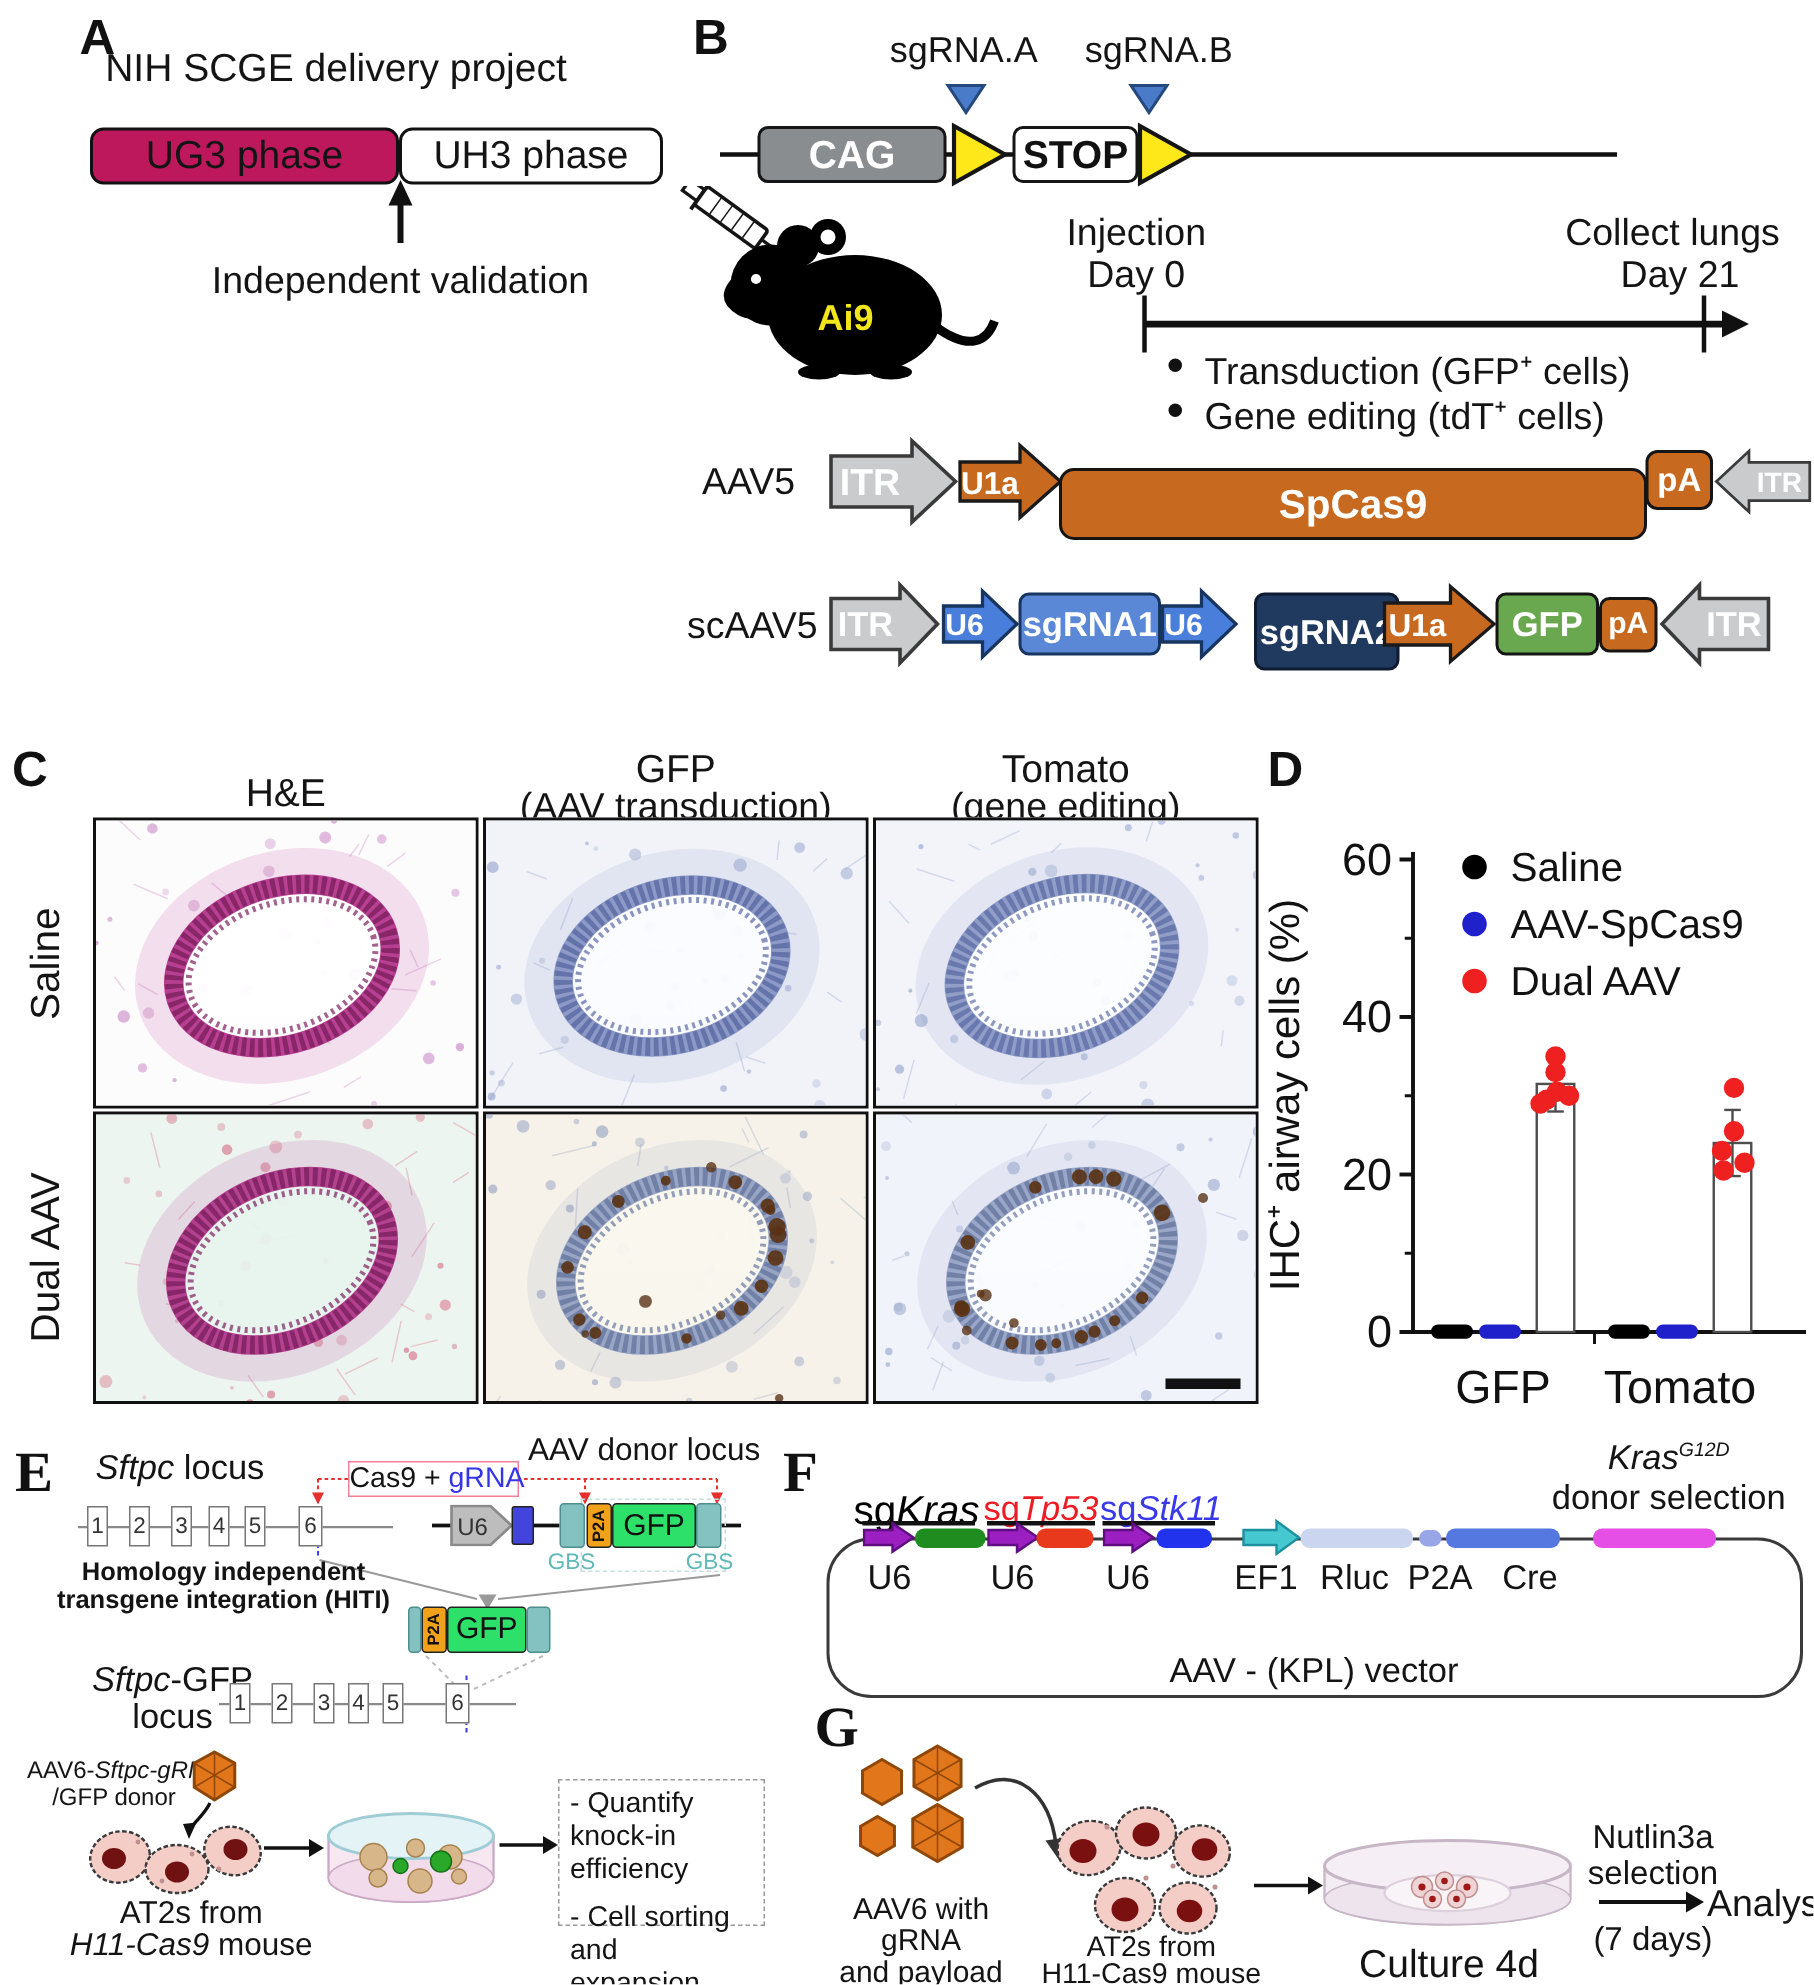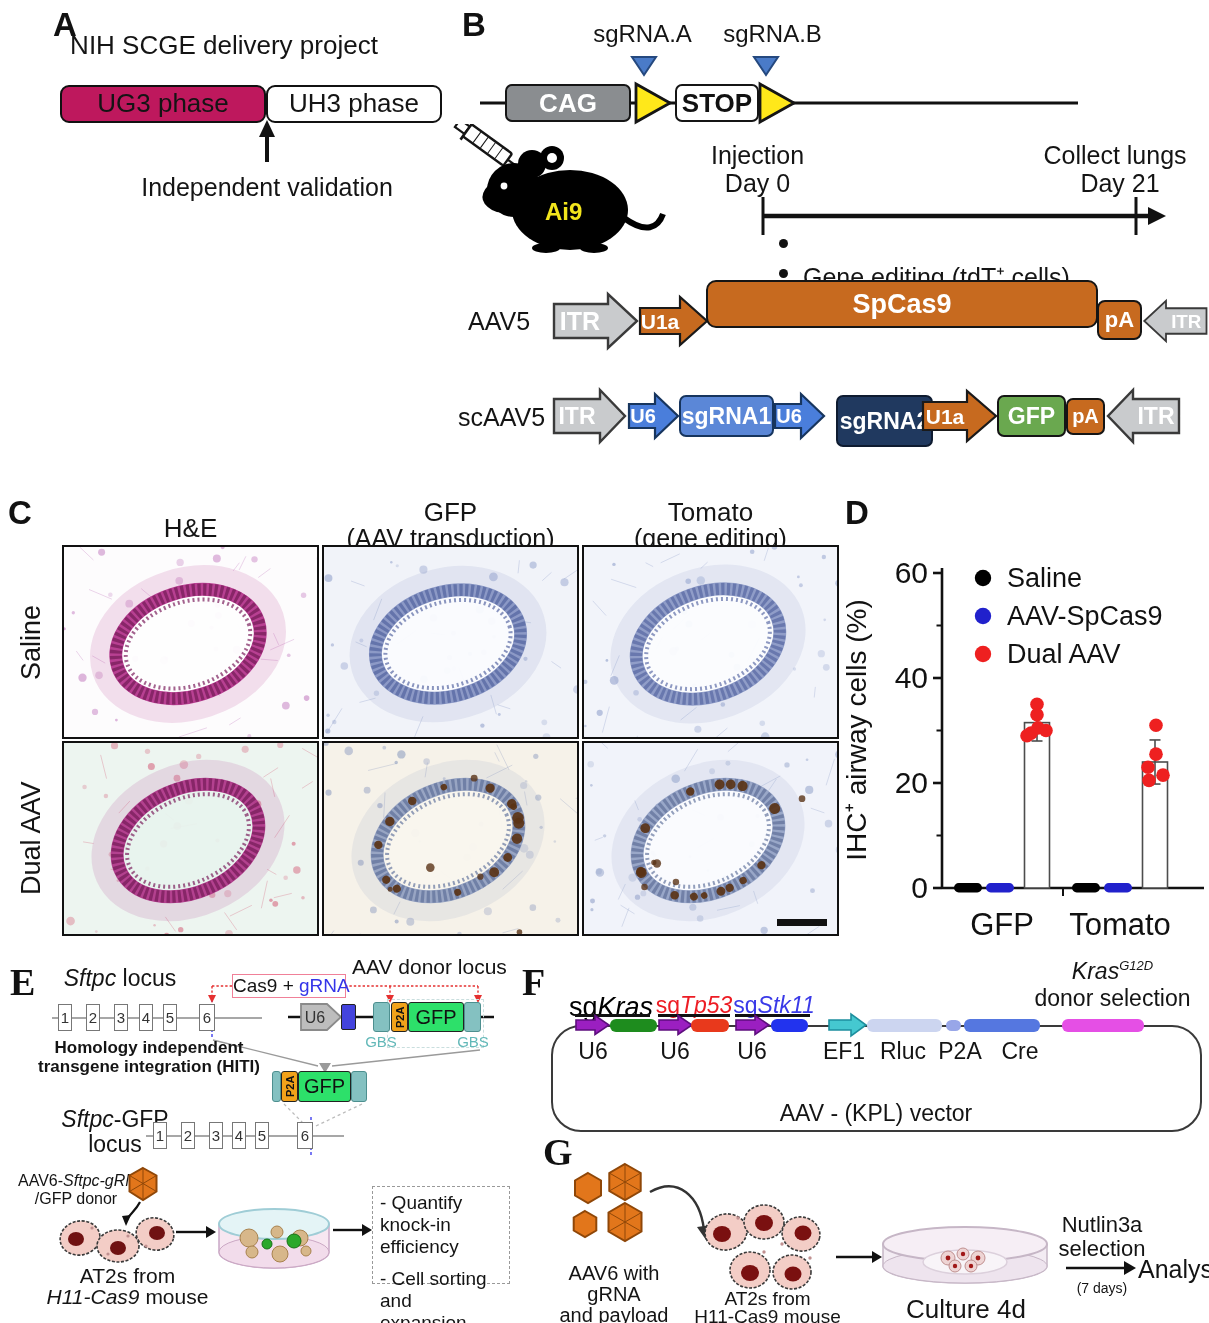--- a/index.html
+++ b/index.html
@@ -127,33 +127,34 @@
   <path d="M46,56 Q24,74 44,86 Q56,92 62,84 Z" fill="#000"></path>
   <circle cx="56" cy="62" r="3.4" fill="#fff"></circle>
   <text x="97" y="96" font-size="24" font-weight="bold" fill="#f2e51c">Ai9</text>
 </svg>
 
 <div class="t c" style="left:700px;top:141px;width:115px;font-size:25px">Injection</div>
 <div class="t c" style="left:700px;top:169px;width:115px;font-size:25px">Day 0</div>
 <div class="t c" style="left:1035px;top:141px;width:160px;font-size:25px">Collect lungs</div>
 <div class="t c" style="left:1050px;top:169px;width:140px;font-size:25px">Day 21</div>
 <div class="lay" style="left:779px;top:239px;width:9px;height:9px;border-radius:50%;background:#111"></div>
+<div class="t" style="left:803px;top:229px;font-size:25px">Transduction (GFP⁺ cells)</div>
 <div class="lay" style="left:779px;top:269px;width:9px;height:9px;border-radius:50%;background:#111"></div>
 <div class="t" style="left:803px;top:259px;font-size:25px">Gene editing (tdT⁺ cells)</div>
 
 <div class="t" style="left:468px;top:307px;font-size:25px">AAV5</div>
 <svg class="lay" style="left:552px;top:291px" width="88" height="60" viewBox="0 0 88 60">
   <polygon points="2,13 56,13 56,3 85,30 56,57 56,47 2,47" fill="#c9cbcd" stroke="#3a3a3a" stroke-width="2.4"></polygon>
   <text x="28" y="39" text-anchor="middle" font-size="25" font-weight="bold" fill="#fff">ITR</text>
 </svg>
 <svg class="lay" style="left:638px;top:294px" width="72" height="54" viewBox="0 0 72 54">
   <polygon points="2,14 42,14 42,3 69,27 42,51 42,40 2,40" fill="#c76a1f" stroke="#1a1a1a" stroke-width="2.2"></polygon>
   <text x="22" y="35" text-anchor="middle" font-size="21" font-weight="bold" fill="#fff">U1a</text>
 </svg>
-<div class="gene" style="left:706px;top:280px;width:392px;height:48px;background:#c76a1f;font-size:27px;border-radius:10px">SpCas9</div>
+<div class="gene" style="left:706px;top:312px;width:392px;height:48px;background:#c76a1f;font-size:27px;border-radius:10px">SpCas9</div>
 <div class="gene" style="left:1097px;top:300px;width:45px;height:40px;background:#c76a1f;font-size:22px;border-radius:8px">pA</div>
 <svg class="lay" style="left:1142px;top:291px" width="66" height="60" viewBox="0 0 88 60">
   <polygon points="86,13 32,13 32,3 3,30 32,57 32,47 86,47" fill="#c9cbcd" stroke="#3a3a3a" stroke-width="2.4"></polygon>
   <text x="59" y="39" text-anchor="middle" font-size="25" font-weight="bold" fill="#fff">ITR</text>
 </svg>
 
 <div class="t" style="left:458px;top:403px;font-size:25px">scAAV5</div>
 <svg class="lay" style="left:552px;top:387px" width="76" height="58" viewBox="0 0 76 58">
   <polygon points="2,12 48,12 48,3 73,29 48,55 48,46 2,46" fill="#c9cbcd" stroke="#3a3a3a" stroke-width="2.4"></polygon>
   <text x="25" y="37" text-anchor="middle" font-size="23" font-weight="bold" fill="#fff">ITR</text>
@@ -821,16 +822,16 @@
   <circle cx="100" cy="46" r="7" fill="#eed4d4" stroke="#c09090"></circle>
       <circle cx="100" cy="46" r="2.4" fill="#a01818"></circle>
   <circle cx="77" cy="54" r="6" fill="#eed4d4" stroke="#c09090"></circle>
       <circle cx="77" cy="54" r="2.2" fill="#a01818"></circle>
   <circle cx="93" cy="54" r="6" fill="#eed4d4" stroke="#c09090"></circle>
       <circle cx="93" cy="54" r="2.2" fill="#a01818"></circle>
 </svg>
 <div class="t c" style="left:880px;top:1294px;width:172px;font-size:26px">Culture 4d</div>
 <div class="t c" style="left:1046px;top:1212px;width:112px;font-size:22px">Nutlin3a</div>
 <div class="t c" style="left:1046px;top:1236px;width:112px;font-size:22px">selection</div>
-<div class="t c" style="left:1044px;top:1280px;width:116px;font-size:14px">(7 days)</div>
+<div class="t c" style="left:1044px;top:1280px;width:116px;font-size:22px">(7 days)</div>
 <div class="t" style="left:1138px;top:1255px;font-size:25px">Analysis</div>
 
 </div>
 
 </body></html>

